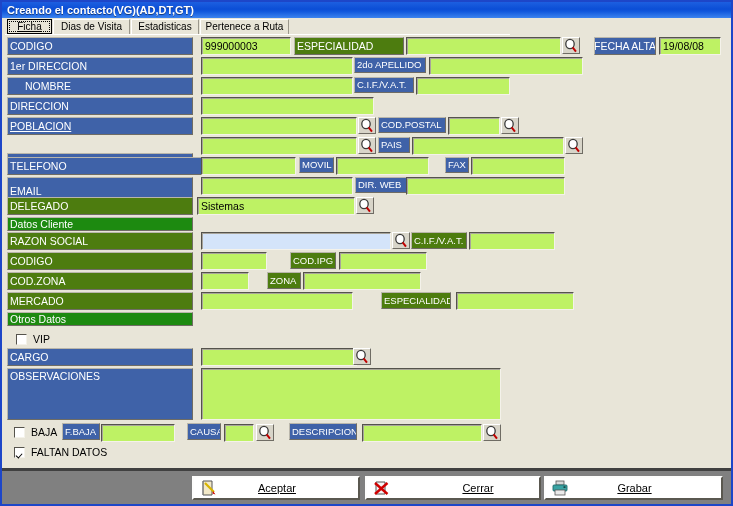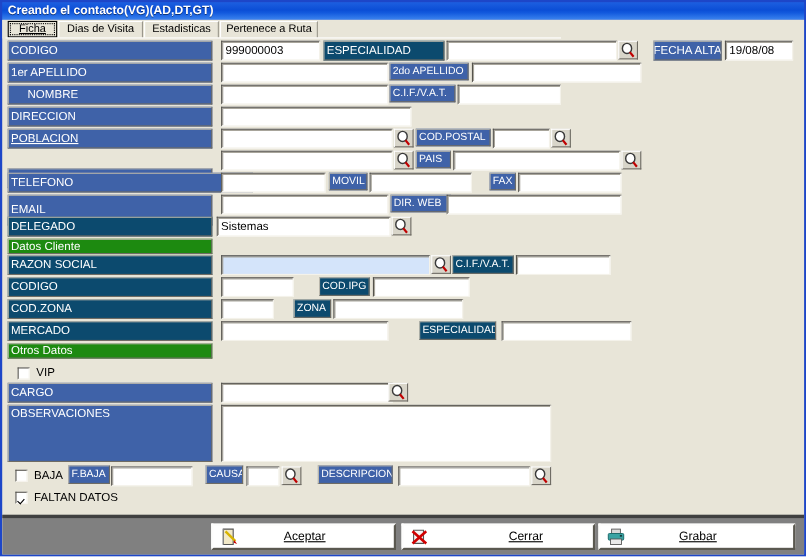--- a/index.html
+++ b/index.html
@@ -45,26 +45,26 @@
   .lbl{
     position:absolute;box-sizing:border-box;
     font-size:10.5px;color:#fff;line-height:1;
     display:flex;align-items:center;
     padding-left:2px;
     border-top:1px solid #b9b6ab;border-left:1px solid #b9b6ab;
     border-right:1px solid #6f6c64;border-bottom:1px solid #6f6c64;
     white-space:nowrap;overflow:hidden;
   }
   .lbl.blue{background:#3f62a8;}
-  .lbl.maroon{background:#0c4a6e;}
+  .lbl.maroon{background:#4d7c0f;}
   .lbl.green{background:#1d8a10;}
   .lbl.small{font-size:9.5px;}
   
   .fld{
-    position:absolute;box-sizing:border-box;background:#ffffff;
+    position:absolute;box-sizing:border-box;background:#bef264;
     border-top:1px solid #55534c;border-left:1px solid #55534c;
     border-right:1px solid #f4f2ea;border-bottom:1px solid #f4f2ea;
     box-shadow:1px 1px 0 #a8a59b inset;
     font-size:10.5px;color:#000;line-height:1;
     display:flex;align-items:center;padding-left:3px;
     overflow:hidden;white-space:nowrap;
   }
   .fld.hl{background:#d4e4fa;}
   .fld.ta{align-items:flex-start;padding-top:2px;}
   
@@ -139,21 +139,21 @@
         <ellipse cx="7" cy="6" rx="4.2" ry="4.6" fill="#fff" stroke="#3a3a3a" stroke-width="1.3"></ellipse>
         <line x1="9.6" y1="9.4" x2="13" y2="13.6" stroke="#c00000" stroke-width="2"></line>
       </svg>
     </div>
     <div class="lbl blue" style="left:592px;top:19px;width:62px;height:18px;justify-content:center;padding-left:0;">
       <span>FECHA ALTA</span>
     </div>
     <div class="fld" style="left:657px;top:19px;width:62px;height:18px;">19/08/08</div>
 
     <div class="lbl blue" style="left:5px;top:39px;width:186px;height:18px;">
-      <span>1er APELLIDO</span>
+      <span>1er DIRECCION</span>
     </div>
     <div class="fld" style="left:199px;top:39px;width:152px;height:18px;"></div>
     <div class="lbl blue small" style="left:352px;top:39px;width:72px;height:16px;">
       <span>2do APELLIDO</span>
     </div>
     <div class="fld" style="left:427px;top:39px;width:154px;height:18px;"></div>
 
     <div class="lbl blue" style="left:5px;top:59px;width:186px;height:18px;padding-left:17px;">
       <span>NOMBRE</span>
     </div>

